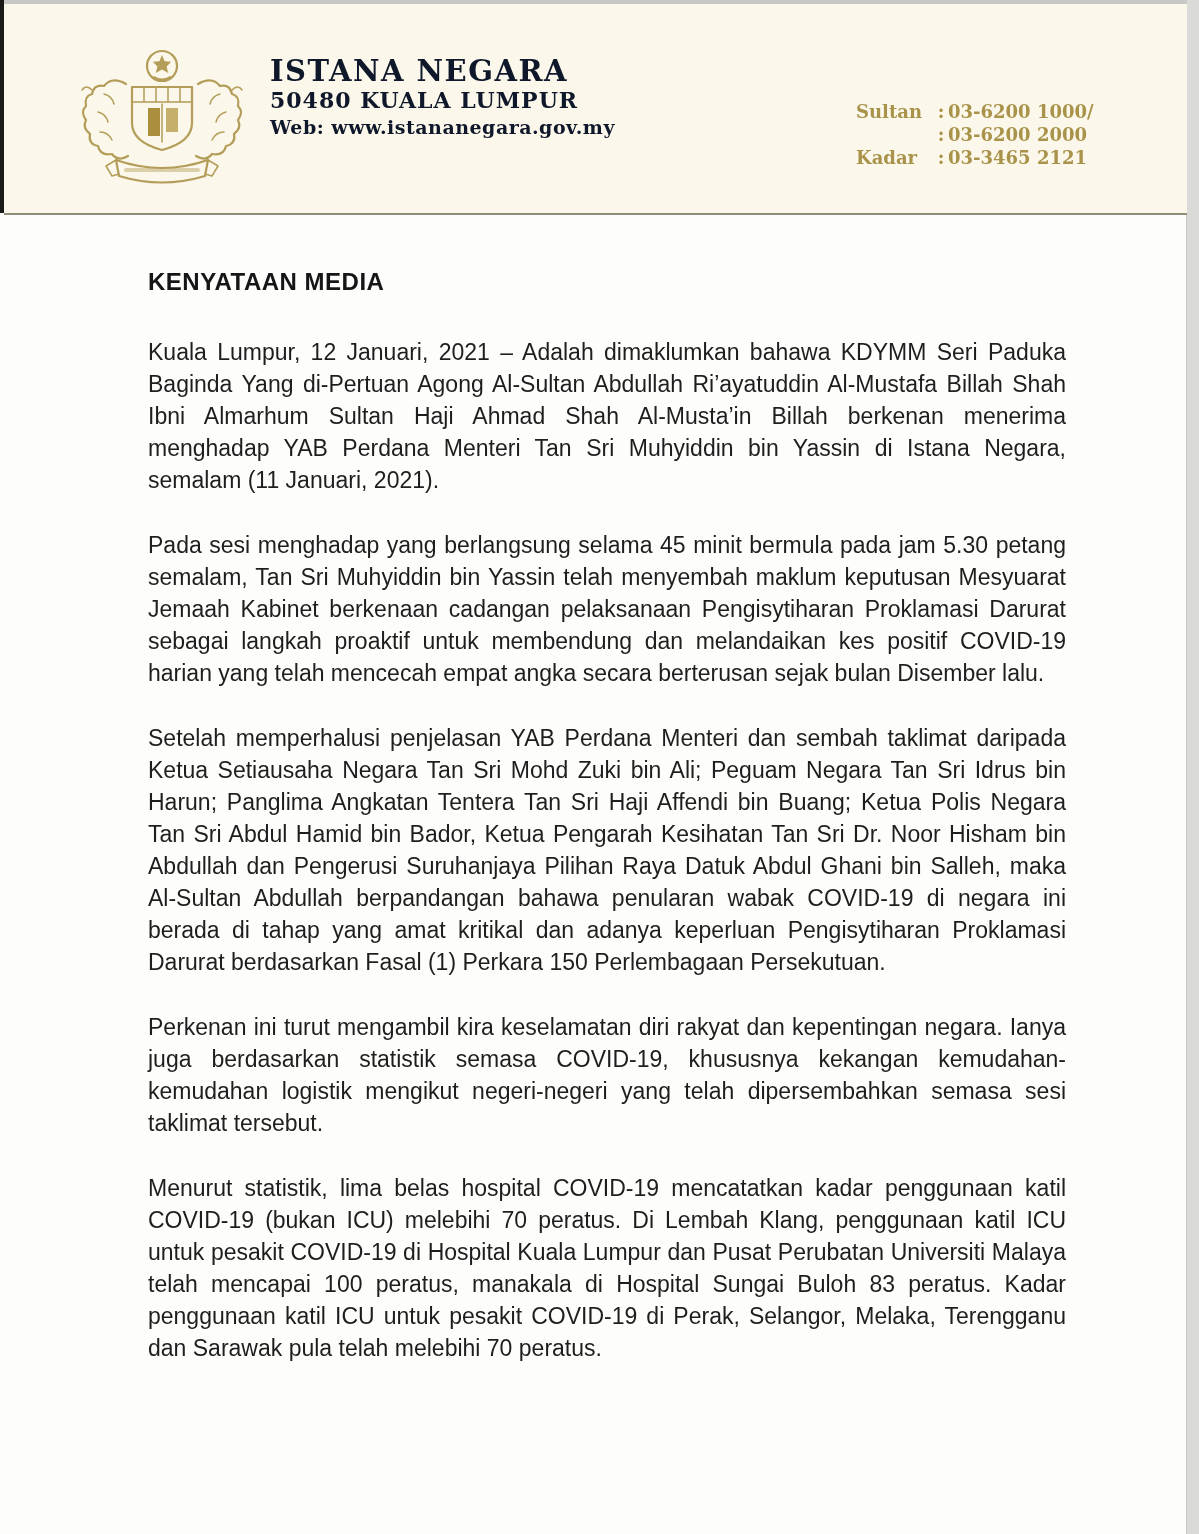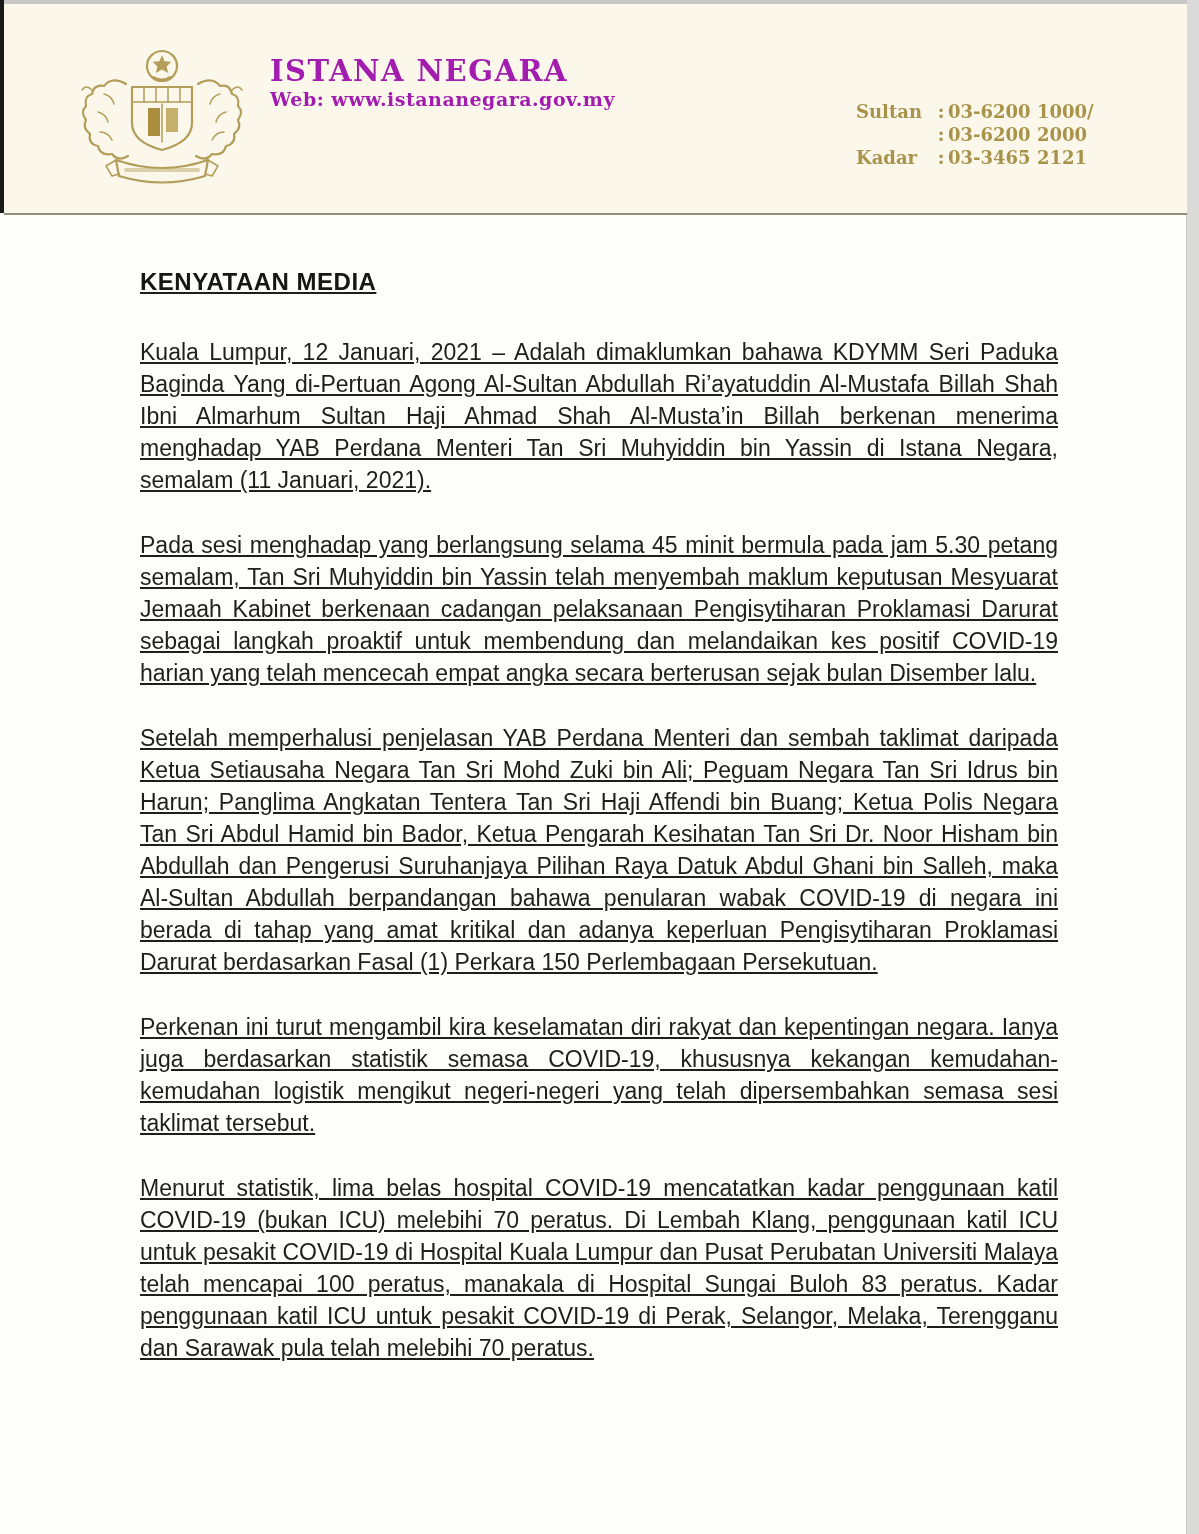--- a/index.html
+++ b/index.html
@@ -44,21 +44,21 @@
     border-bottom: 2px solid #8f8f77;
   }
   .logo {
     position: absolute;
     left: 70px; top: 38px;
     width: 176px; height: 150px;
   }
   .org-block {
     position: absolute;
     left: 266px; top: 52px;
-    color: #a21caf;
+    color: #0f172a;
     font-family: "DejaVu Serif", "Liberation Serif", serif;
     font-weight: bold;
     white-space: nowrap;
   }
   .org-name {
     font-size: 29px;
     letter-spacing: 1.5px;
     line-height: 30px;
   }
   .org-addr1, .org-addr2 {
@@ -82,24 +82,23 @@
   }
   .contact-row {
     display: grid;
     grid-template-columns: 78px 14px auto;
     white-space: nowrap;
   }
   .contact-row .sep { text-align: center; }
   
   .doc-body {
     position: absolute;
-    left: 140px; top: 268px;
+    left: 148px; top: 268px;
     width: 918px;
     color: #1e1e1e;
-    text-decoration: underline;
   }
   .doc-title {
     font-size: 24px;
     font-weight: bold;
     letter-spacing: 0.5px;
     margin: 0 0 40px 0;
     color: #161616;
   }
   .doc-body p {
     font-size: 23px;
@@ -144,20 +143,21 @@
         <path d="M158 48 q6 -6 10 0" stroke-width="1.5"></path>
 
         <path d="M42 118 q46 16 92 0 l-3 16 q-43 13 -86 0 z"></path>
         <path d="M42 118 l-10 6 6 10 7 -2 M134 118 l10 6 -6 10 -7 -2" stroke-width="1.5"></path>
         <line x1="52" y1="128" x2="124" y2="128" stroke-width="4" opacity="0.45"></line>
       </g>
     </svg>
 
     <div class="org-block">
       <div class="org-name">ISTANA NEGARA</div>
+      <div class="org-addr2">50480 KUALA LUMPUR</div>
       <div class="org-web">Web: www.istananegara.gov.my</div>
     </div>
 
     <div class="contact-block">
       <div class="contact-row">
         <span>Sultan</span>
         <span class="sep">:</span>
         <span>03-6200 1000/</span>
       </div>
       <div class="contact-row">

